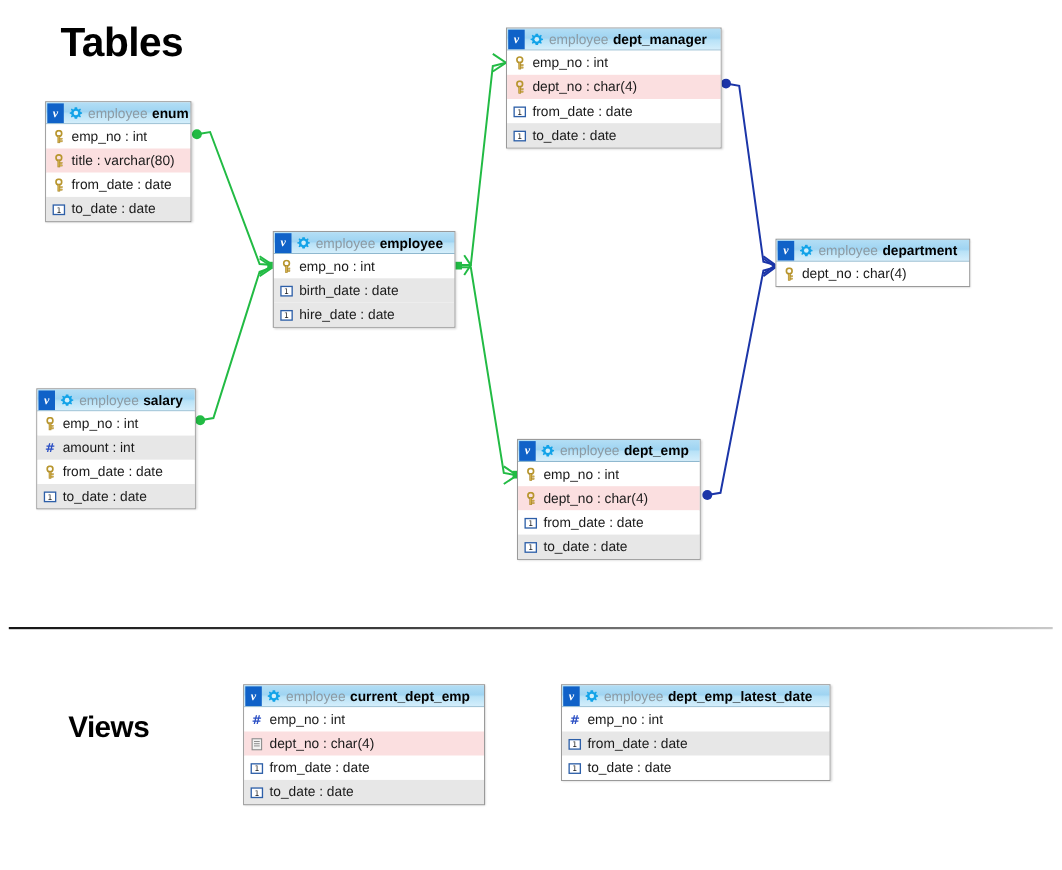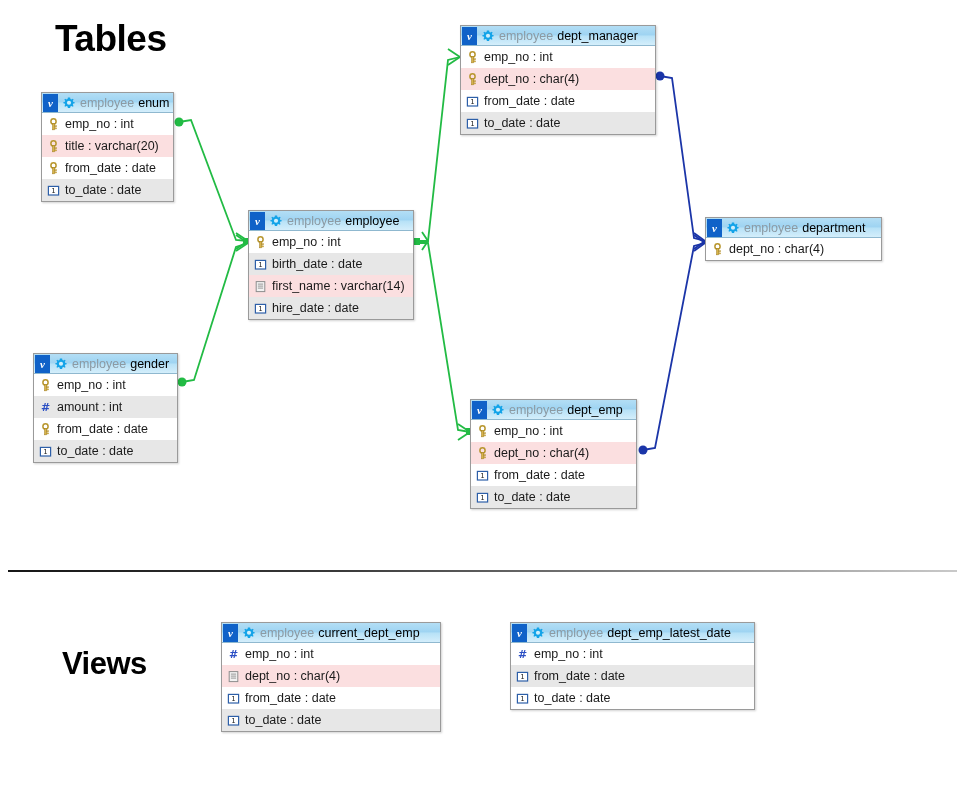--- a/index.html
+++ b/index.html
@@ -27,21 +27,21 @@
   }
   .section-title {
     position: absolute;
     font-family: "Liberation Sans", sans-serif;
     font-weight: bold;
     color: #000000;
     letter-spacing: -0.5px;
     z-index: 3;
   }
   #title-tables { left: 55px; top: 18px; font-size: 37px; }
-  #title-views  { left: 62px; top: 646px; font-size: 31px; }
+  #title-views  { left: 62px; top: 646px; font-size: 27px; }
 
   .divider {
     position: absolute;
     left: 8px;
     top: 570px;
     width: 949px;
     height: 2px;
     background: linear-gradient(to right, #161616 0%, #3a3a3a 35%, #8d8d8d 72%, #c9c9c9 100%);
     z-index: 2;
   }
@@ -87,21 +87,21 @@
     height: 12px;
     display: block;
   }
   .schema-name {
     color: #8c9aa3;
     font-size: 12.5px;
     margin-right: 4px;
   }
   .table-name {
     color: #000000;
-    font-weight: normal;
+    font-weight: bold;
     font-size: 12.5px;
   }
   .ent-row {
     display: flex;
     align-items: center;
     height: 22px;
     box-sizing: border-box;
     padding-left: 5px;
     background: #ffffff;
     white-space: nowrap;
@@ -195,21 +195,21 @@
           </svg>
           <span class="col-text">emp_no : int</span>
         </div>
         <div class="ent-row pink">
           <svg class="col-icon" viewBox="0 0 13 13" xmlns="http://www.w3.org/2000/svg">
             <circle cx="6.5" cy="3.4" r="2.6" fill="none" stroke="#b8962e" stroke-width="1.5"></circle>
             <rect x="5.6" y="5.4" width="1.8" height="6.4" fill="#d8b44a" stroke="#a8862a" stroke-width="0.6"></rect>
             <rect x="7.4" y="7.6" width="2.2" height="1.2" fill="#d8b44a" stroke="#a8862a" stroke-width="0.4"></rect>
             <rect x="7.4" y="9.8" width="2.2" height="1.2" fill="#d8b44a" stroke="#a8862a" stroke-width="0.4"></rect>
           </svg>
-          <span class="col-text">title : varchar(20)</span>
+          <span class="col-text">title : varchar(80)</span>
         </div>
         <div class="ent-row">
           <svg class="col-icon" viewBox="0 0 13 13" xmlns="http://www.w3.org/2000/svg">
             <circle cx="6.5" cy="3.4" r="2.6" fill="none" stroke="#b8962e" stroke-width="1.5"></circle>
             <rect x="5.6" y="5.4" width="1.8" height="6.4" fill="#d8b44a" stroke="#a8862a" stroke-width="0.6"></rect>
             <rect x="7.4" y="7.6" width="2.2" height="1.2" fill="#d8b44a" stroke="#a8862a" stroke-width="0.4"></rect>
             <rect x="7.4" y="9.8" width="2.2" height="1.2" fill="#d8b44a" stroke="#a8862a" stroke-width="0.4"></rect>
           </svg>
           <span class="col-text">from_date : date</span>
         </div>
@@ -222,21 +222,21 @@
         </div>
       </div>
       <div class="entity" style="left: 33px; top: 353px; width: 145px;">
         <div class="ent-header">
           <span class="vbadge">v</span>
           <svg class="gear" viewBox="0 0 12 12" xmlns="http://www.w3.org/2000/svg">
             <path d="M6 0.6 L7.1 0.6 L7.4 2.0 L8.6 2.5 L9.8 1.7 L10.6 2.5 L9.8 3.7 L10.3 4.9 L11.7 5.2 L11.7 6.3 L10.3 6.6 L9.8 7.8 L10.6 9.0 L9.8 9.8 L8.6 9.0 L7.4 9.5 L7.1 10.9 L6 10.9 L4.9 10.9 L4.6 9.5 L3.4 9.0 L2.2 9.8 L1.4 9.0 L2.2 7.8 L1.7 6.6 L0.3 6.3 L0.3 5.2 L1.7 4.9 L2.2 3.7 L1.4 2.5 L2.2 1.7 L3.4 2.5 L4.6 2.0 L4.9 0.6 Z" fill="#13a3e8"></path>
             <circle cx="6" cy="5.75" r="2.1" fill="#cfeefc"></circle>
           </svg>
           <span class="schema-name">employee</span>
-          <span class="table-name">gender</span>
+          <span class="table-name">salary</span>
         </div>
         <div class="ent-row">
           <svg class="col-icon" viewBox="0 0 13 13" xmlns="http://www.w3.org/2000/svg">
             <circle cx="6.5" cy="3.4" r="2.6" fill="none" stroke="#b8962e" stroke-width="1.5"></circle>
             <rect x="5.6" y="5.4" width="1.8" height="6.4" fill="#d8b44a" stroke="#a8862a" stroke-width="0.6"></rect>
             <rect x="7.4" y="7.6" width="2.2" height="1.2" fill="#d8b44a" stroke="#a8862a" stroke-width="0.4"></rect>
             <rect x="7.4" y="9.8" width="2.2" height="1.2" fill="#d8b44a" stroke="#a8862a" stroke-width="0.4"></rect>
           </svg>
           <span class="col-text">emp_no : int</span>
         </div>
@@ -281,200 +281,191 @@
             <rect x="7.4" y="9.8" width="2.2" height="1.2" fill="#d8b44a" stroke="#a8862a" stroke-width="0.4"></rect>
           </svg>
           <span class="col-text">emp_no : int</span>
         </div>
         <div class="ent-row alt">
           <svg class="col-icon" viewBox="0 0 13 13" xmlns="http://www.w3.org/2000/svg">
             <rect x="1.4" y="2.4" width="10.2" height="8.6" fill="#ffffff" stroke="#2d5fa8" stroke-width="1.2"></rect>
             <text x="6.5" y="9.2" font-size="7" font-family="DejaVu Sans, sans-serif" fill="#1a1a1a" text-anchor="middle">1</text>
           </svg>
           <span class="col-text">birth_date : date</span>
+        </div>
+        <div class="ent-row alt">
+          <svg class="col-icon" viewBox="0 0 13 13" xmlns="http://www.w3.org/2000/svg">
+            <rect x="1.4" y="2.4" width="10.2" height="8.6" fill="#ffffff" stroke="#2d5fa8" stroke-width="1.2"></rect>
+            <text x="6.5" y="9.2" font-size="7" font-family="DejaVu Sans, sans-serif" fill="#1a1a1a" text-anchor="middle">1</text>
+          </svg>
+          <span class="col-text">hire_date : date</span>
+        </div>
+      </div>
+      <div class="entity" style="left: 460px; top: 25px; width: 196px;">
+        <div class="ent-header">
+          <span class="vbadge">v</span>
+          <svg class="gear" viewBox="0 0 12 12" xmlns="http://www.w3.org/2000/svg">
+            <path d="M6 0.6 L7.1 0.6 L7.4 2.0 L8.6 2.5 L9.8 1.7 L10.6 2.5 L9.8 3.7 L10.3 4.9 L11.7 5.2 L11.7 6.3 L10.3 6.6 L9.8 7.8 L10.6 9.0 L9.8 9.8 L8.6 9.0 L7.4 9.5 L7.1 10.9 L6 10.9 L4.9 10.9 L4.6 9.5 L3.4 9.0 L2.2 9.8 L1.4 9.0 L2.2 7.8 L1.7 6.6 L0.3 6.3 L0.3 5.2 L1.7 4.9 L2.2 3.7 L1.4 2.5 L2.2 1.7 L3.4 2.5 L4.6 2.0 L4.9 0.6 Z" fill="#13a3e8"></path>
+            <circle cx="6" cy="5.75" r="2.1" fill="#cfeefc"></circle>
+          </svg>
+          <span class="schema-name">employee</span>
+          <span class="table-name">dept_manager</span>
+        </div>
+        <div class="ent-row">
+          <svg class="col-icon" viewBox="0 0 13 13" xmlns="http://www.w3.org/2000/svg">
+            <circle cx="6.5" cy="3.4" r="2.6" fill="none" stroke="#b8962e" stroke-width="1.5"></circle>
+            <rect x="5.6" y="5.4" width="1.8" height="6.4" fill="#d8b44a" stroke="#a8862a" stroke-width="0.6"></rect>
+            <rect x="7.4" y="7.6" width="2.2" height="1.2" fill="#d8b44a" stroke="#a8862a" stroke-width="0.4"></rect>
+            <rect x="7.4" y="9.8" width="2.2" height="1.2" fill="#d8b44a" stroke="#a8862a" stroke-width="0.4"></rect>
+          </svg>
+          <span class="col-text">emp_no : int</span>
+        </div>
+        <div class="ent-row pink">
+          <svg class="col-icon" viewBox="0 0 13 13" xmlns="http://www.w3.org/2000/svg">
+            <circle cx="6.5" cy="3.4" r="2.6" fill="none" stroke="#b8962e" stroke-width="1.5"></circle>
+            <rect x="5.6" y="5.4" width="1.8" height="6.4" fill="#d8b44a" stroke="#a8862a" stroke-width="0.6"></rect>
+            <rect x="7.4" y="7.6" width="2.2" height="1.2" fill="#d8b44a" stroke="#a8862a" stroke-width="0.4"></rect>
+            <rect x="7.4" y="9.8" width="2.2" height="1.2" fill="#d8b44a" stroke="#a8862a" stroke-width="0.4"></rect>
+          </svg>
+          <span class="col-text">dept_no : char(4)</span>
+        </div>
+        <div class="ent-row">
+          <svg class="col-icon" viewBox="0 0 13 13" xmlns="http://www.w3.org/2000/svg">
+            <rect x="1.4" y="2.4" width="10.2" height="8.6" fill="#ffffff" stroke="#2d5fa8" stroke-width="1.2"></rect>
+            <text x="6.5" y="9.2" font-size="7" font-family="DejaVu Sans, sans-serif" fill="#1a1a1a" text-anchor="middle">1</text>
+          </svg>
+          <span class="col-text">from_date : date</span>
+        </div>
+        <div class="ent-row alt">
+          <svg class="col-icon" viewBox="0 0 13 13" xmlns="http://www.w3.org/2000/svg">
+            <rect x="1.4" y="2.4" width="10.2" height="8.6" fill="#ffffff" stroke="#2d5fa8" stroke-width="1.2"></rect>
+            <text x="6.5" y="9.2" font-size="7" font-family="DejaVu Sans, sans-serif" fill="#1a1a1a" text-anchor="middle">1</text>
+          </svg>
+          <span class="col-text">to_date : date</span>
+        </div>
+      </div>
+      <div class="entity" style="left: 470px; top: 399px; width: 167px;">
+        <div class="ent-header">
+          <span class="vbadge">v</span>
+          <svg class="gear" viewBox="0 0 12 12" xmlns="http://www.w3.org/2000/svg">
+            <path d="M6 0.6 L7.1 0.6 L7.4 2.0 L8.6 2.5 L9.8 1.7 L10.6 2.5 L9.8 3.7 L10.3 4.9 L11.7 5.2 L11.7 6.3 L10.3 6.6 L9.8 7.8 L10.6 9.0 L9.8 9.8 L8.6 9.0 L7.4 9.5 L7.1 10.9 L6 10.9 L4.9 10.9 L4.6 9.5 L3.4 9.0 L2.2 9.8 L1.4 9.0 L2.2 7.8 L1.7 6.6 L0.3 6.3 L0.3 5.2 L1.7 4.9 L2.2 3.7 L1.4 2.5 L2.2 1.7 L3.4 2.5 L4.6 2.0 L4.9 0.6 Z" fill="#13a3e8"></path>
+            <circle cx="6" cy="5.75" r="2.1" fill="#cfeefc"></circle>
+          </svg>
+          <span class="schema-name">employee</span>
+          <span class="table-name">dept_emp</span>
+        </div>
+        <div class="ent-row">
+          <svg class="col-icon" viewBox="0 0 13 13" xmlns="http://www.w3.org/2000/svg">
+            <circle cx="6.5" cy="3.4" r="2.6" fill="none" stroke="#b8962e" stroke-width="1.5"></circle>
+            <rect x="5.6" y="5.4" width="1.8" height="6.4" fill="#d8b44a" stroke="#a8862a" stroke-width="0.6"></rect>
+            <rect x="7.4" y="7.6" width="2.2" height="1.2" fill="#d8b44a" stroke="#a8862a" stroke-width="0.4"></rect>
+            <rect x="7.4" y="9.8" width="2.2" height="1.2" fill="#d8b44a" stroke="#a8862a" stroke-width="0.4"></rect>
+          </svg>
+          <span class="col-text">emp_no : int</span>
+        </div>
+        <div class="ent-row pink">
+          <svg class="col-icon" viewBox="0 0 13 13" xmlns="http://www.w3.org/2000/svg">
+            <circle cx="6.5" cy="3.4" r="2.6" fill="none" stroke="#b8962e" stroke-width="1.5"></circle>
+            <rect x="5.6" y="5.4" width="1.8" height="6.4" fill="#d8b44a" stroke="#a8862a" stroke-width="0.6"></rect>
+            <rect x="7.4" y="7.6" width="2.2" height="1.2" fill="#d8b44a" stroke="#a8862a" stroke-width="0.4"></rect>
+            <rect x="7.4" y="9.8" width="2.2" height="1.2" fill="#d8b44a" stroke="#a8862a" stroke-width="0.4"></rect>
+          </svg>
+          <span class="col-text">dept_no : char(4)</span>
+        </div>
+        <div class="ent-row">
+          <svg class="col-icon" viewBox="0 0 13 13" xmlns="http://www.w3.org/2000/svg">
+            <rect x="1.4" y="2.4" width="10.2" height="8.6" fill="#ffffff" stroke="#2d5fa8" stroke-width="1.2"></rect>
+            <text x="6.5" y="9.2" font-size="7" font-family="DejaVu Sans, sans-serif" fill="#1a1a1a" text-anchor="middle">1</text>
+          </svg>
+          <span class="col-text">from_date : date</span>
+        </div>
+        <div class="ent-row alt">
+          <svg class="col-icon" viewBox="0 0 13 13" xmlns="http://www.w3.org/2000/svg">
+            <rect x="1.4" y="2.4" width="10.2" height="8.6" fill="#ffffff" stroke="#2d5fa8" stroke-width="1.2"></rect>
+            <text x="6.5" y="9.2" font-size="7" font-family="DejaVu Sans, sans-serif" fill="#1a1a1a" text-anchor="middle">1</text>
+          </svg>
+          <span class="col-text">to_date : date</span>
+        </div>
+      </div>
+      <div class="entity" style="left: 705px; top: 217px; width: 177px;">
+        <div class="ent-header">
+          <span class="vbadge">v</span>
+          <svg class="gear" viewBox="0 0 12 12" xmlns="http://www.w3.org/2000/svg">
+            <path d="M6 0.6 L7.1 0.6 L7.4 2.0 L8.6 2.5 L9.8 1.7 L10.6 2.5 L9.8 3.7 L10.3 4.9 L11.7 5.2 L11.7 6.3 L10.3 6.6 L9.8 7.8 L10.6 9.0 L9.8 9.8 L8.6 9.0 L7.4 9.5 L7.1 10.9 L6 10.9 L4.9 10.9 L4.6 9.5 L3.4 9.0 L2.2 9.8 L1.4 9.0 L2.2 7.8 L1.7 6.6 L0.3 6.3 L0.3 5.2 L1.7 4.9 L2.2 3.7 L1.4 2.5 L2.2 1.7 L3.4 2.5 L4.6 2.0 L4.9 0.6 Z" fill="#13a3e8"></path>
+            <circle cx="6" cy="5.75" r="2.1" fill="#cfeefc"></circle>
+          </svg>
+          <span class="schema-name">employee</span>
+          <span class="table-name">department</span>
+        </div>
+        <div class="ent-row">
+          <svg class="col-icon" viewBox="0 0 13 13" xmlns="http://www.w3.org/2000/svg">
+            <circle cx="6.5" cy="3.4" r="2.6" fill="none" stroke="#b8962e" stroke-width="1.5"></circle>
+            <rect x="5.6" y="5.4" width="1.8" height="6.4" fill="#d8b44a" stroke="#a8862a" stroke-width="0.6"></rect>
+            <rect x="7.4" y="7.6" width="2.2" height="1.2" fill="#d8b44a" stroke="#a8862a" stroke-width="0.4"></rect>
+            <rect x="7.4" y="9.8" width="2.2" height="1.2" fill="#d8b44a" stroke="#a8862a" stroke-width="0.4"></rect>
+          </svg>
+          <span class="col-text">dept_no : char(4)</span>
+        </div>
+      </div>
+      <div class="entity" style="left: 221px; top: 622px; width: 220px;">
+        <div class="ent-header">
+          <span class="vbadge">v</span>
+          <svg class="gear" viewBox="0 0 12 12" xmlns="http://www.w3.org/2000/svg">
+            <path d="M6 0.6 L7.1 0.6 L7.4 2.0 L8.6 2.5 L9.8 1.7 L10.6 2.5 L9.8 3.7 L10.3 4.9 L11.7 5.2 L11.7 6.3 L10.3 6.6 L9.8 7.8 L10.6 9.0 L9.8 9.8 L8.6 9.0 L7.4 9.5 L7.1 10.9 L6 10.9 L4.9 10.9 L4.6 9.5 L3.4 9.0 L2.2 9.8 L1.4 9.0 L2.2 7.8 L1.7 6.6 L0.3 6.3 L0.3 5.2 L1.7 4.9 L2.2 3.7 L1.4 2.5 L2.2 1.7 L3.4 2.5 L4.6 2.0 L4.9 0.6 Z" fill="#13a3e8"></path>
+            <circle cx="6" cy="5.75" r="2.1" fill="#cfeefc"></circle>
+          </svg>
+          <span class="schema-name">employee</span>
+          <span class="table-name">current_dept_emp</span>
+        </div>
+        <div class="ent-row">
+          <svg class="col-icon" viewBox="0 0 13 13" xmlns="http://www.w3.org/2000/svg">
+            <text x="6.5" y="10" font-size="11" font-weight="bold" font-family="DejaVu Sans, sans-serif" fill="#2b4fc4" text-anchor="middle">#</text>
+          </svg>
+          <span class="col-text">emp_no : int</span>
         </div>
         <div class="ent-row pink">
           <svg class="col-icon" viewBox="0 0 13 13" xmlns="http://www.w3.org/2000/svg">
             <rect x="2.2" y="1.6" width="8.6" height="10" fill="#f2f2f2" stroke="#8d8d8d" stroke-width="1"></rect>
             <line x1="3.9" y1="4.1" x2="9.1" y2="4.1" stroke="#8d8d8d" stroke-width="0.9"></line>
             <line x1="3.9" y1="6.1" x2="9.1" y2="6.1" stroke="#8d8d8d" stroke-width="0.9"></line>
             <line x1="3.9" y1="8.1" x2="9.1" y2="8.1" stroke="#8d8d8d" stroke-width="0.9"></line>
           </svg>
-          <span class="col-text">first_name : varchar(14)</span>
-        </div>
-        <div class="ent-row alt">
-          <svg class="col-icon" viewBox="0 0 13 13" xmlns="http://www.w3.org/2000/svg">
-            <rect x="1.4" y="2.4" width="10.2" height="8.6" fill="#ffffff" stroke="#2d5fa8" stroke-width="1.2"></rect>
-            <text x="6.5" y="9.2" font-size="7" font-family="DejaVu Sans, sans-serif" fill="#1a1a1a" text-anchor="middle">1</text>
-          </svg>
-          <span class="col-text">hire_date : date</span>
-        </div>
-      </div>
-      <div class="entity" style="left: 460px; top: 25px; width: 196px;">
-        <div class="ent-header">
-          <span class="vbadge">v</span>
-          <svg class="gear" viewBox="0 0 12 12" xmlns="http://www.w3.org/2000/svg">
-            <path d="M6 0.6 L7.1 0.6 L7.4 2.0 L8.6 2.5 L9.8 1.7 L10.6 2.5 L9.8 3.7 L10.3 4.9 L11.7 5.2 L11.7 6.3 L10.3 6.6 L9.8 7.8 L10.6 9.0 L9.8 9.8 L8.6 9.0 L7.4 9.5 L7.1 10.9 L6 10.9 L4.9 10.9 L4.6 9.5 L3.4 9.0 L2.2 9.8 L1.4 9.0 L2.2 7.8 L1.7 6.6 L0.3 6.3 L0.3 5.2 L1.7 4.9 L2.2 3.7 L1.4 2.5 L2.2 1.7 L3.4 2.5 L4.6 2.0 L4.9 0.6 Z" fill="#13a3e8"></path>
-            <circle cx="6" cy="5.75" r="2.1" fill="#cfeefc"></circle>
-          </svg>
-          <span class="schema-name">employee</span>
-          <span class="table-name">dept_manager</span>
-        </div>
-        <div class="ent-row">
-          <svg class="col-icon" viewBox="0 0 13 13" xmlns="http://www.w3.org/2000/svg">
-            <circle cx="6.5" cy="3.4" r="2.6" fill="none" stroke="#b8962e" stroke-width="1.5"></circle>
-            <rect x="5.6" y="5.4" width="1.8" height="6.4" fill="#d8b44a" stroke="#a8862a" stroke-width="0.6"></rect>
-            <rect x="7.4" y="7.6" width="2.2" height="1.2" fill="#d8b44a" stroke="#a8862a" stroke-width="0.4"></rect>
-            <rect x="7.4" y="9.8" width="2.2" height="1.2" fill="#d8b44a" stroke="#a8862a" stroke-width="0.4"></rect>
-          </svg>
-          <span class="col-text">emp_no : int</span>
-        </div>
-        <div class="ent-row pink">
-          <svg class="col-icon" viewBox="0 0 13 13" xmlns="http://www.w3.org/2000/svg">
-            <circle cx="6.5" cy="3.4" r="2.6" fill="none" stroke="#b8962e" stroke-width="1.5"></circle>
-            <rect x="5.6" y="5.4" width="1.8" height="6.4" fill="#d8b44a" stroke="#a8862a" stroke-width="0.6"></rect>
-            <rect x="7.4" y="7.6" width="2.2" height="1.2" fill="#d8b44a" stroke="#a8862a" stroke-width="0.4"></rect>
-            <rect x="7.4" y="9.8" width="2.2" height="1.2" fill="#d8b44a" stroke="#a8862a" stroke-width="0.4"></rect>
-          </svg>
           <span class="col-text">dept_no : char(4)</span>
         </div>
         <div class="ent-row">
           <svg class="col-icon" viewBox="0 0 13 13" xmlns="http://www.w3.org/2000/svg">
             <rect x="1.4" y="2.4" width="10.2" height="8.6" fill="#ffffff" stroke="#2d5fa8" stroke-width="1.2"></rect>
             <text x="6.5" y="9.2" font-size="7" font-family="DejaVu Sans, sans-serif" fill="#1a1a1a" text-anchor="middle">1</text>
           </svg>
           <span class="col-text">from_date : date</span>
         </div>
         <div class="ent-row alt">
           <svg class="col-icon" viewBox="0 0 13 13" xmlns="http://www.w3.org/2000/svg">
             <rect x="1.4" y="2.4" width="10.2" height="8.6" fill="#ffffff" stroke="#2d5fa8" stroke-width="1.2"></rect>
             <text x="6.5" y="9.2" font-size="7" font-family="DejaVu Sans, sans-serif" fill="#1a1a1a" text-anchor="middle">1</text>
           </svg>
           <span class="col-text">to_date : date</span>
         </div>
       </div>
-      <div class="entity" style="left: 470px; top: 399px; width: 167px;">
-        <div class="ent-header">
-          <span class="vbadge">v</span>
-          <svg class="gear" viewBox="0 0 12 12" xmlns="http://www.w3.org/2000/svg">
-            <path d="M6 0.6 L7.1 0.6 L7.4 2.0 L8.6 2.5 L9.8 1.7 L10.6 2.5 L9.8 3.7 L10.3 4.9 L11.7 5.2 L11.7 6.3 L10.3 6.6 L9.8 7.8 L10.6 9.0 L9.8 9.8 L8.6 9.0 L7.4 9.5 L7.1 10.9 L6 10.9 L4.9 10.9 L4.6 9.5 L3.4 9.0 L2.2 9.8 L1.4 9.0 L2.2 7.8 L1.7 6.6 L0.3 6.3 L0.3 5.2 L1.7 4.9 L2.2 3.7 L1.4 2.5 L2.2 1.7 L3.4 2.5 L4.6 2.0 L4.9 0.6 Z" fill="#13a3e8"></path>
-            <circle cx="6" cy="5.75" r="2.1" fill="#cfeefc"></circle>
-          </svg>
-          <span class="schema-name">employee</span>
-          <span class="table-name">dept_emp</span>
-        </div>
-        <div class="ent-row">
-          <svg class="col-icon" viewBox="0 0 13 13" xmlns="http://www.w3.org/2000/svg">
-            <circle cx="6.5" cy="3.4" r="2.6" fill="none" stroke="#b8962e" stroke-width="1.5"></circle>
-            <rect x="5.6" y="5.4" width="1.8" height="6.4" fill="#d8b44a" stroke="#a8862a" stroke-width="0.6"></rect>
-            <rect x="7.4" y="7.6" width="2.2" height="1.2" fill="#d8b44a" stroke="#a8862a" stroke-width="0.4"></rect>
-            <rect x="7.4" y="9.8" width="2.2" height="1.2" fill="#d8b44a" stroke="#a8862a" stroke-width="0.4"></rect>
-          </svg>
-          <span class="col-text">emp_no : int</span>
-        </div>
-        <div class="ent-row pink">
-          <svg class="col-icon" viewBox="0 0 13 13" xmlns="http://www.w3.org/2000/svg">
-            <circle cx="6.5" cy="3.4" r="2.6" fill="none" stroke="#b8962e" stroke-width="1.5"></circle>
-            <rect x="5.6" y="5.4" width="1.8" height="6.4" fill="#d8b44a" stroke="#a8862a" stroke-width="0.6"></rect>
-            <rect x="7.4" y="7.6" width="2.2" height="1.2" fill="#d8b44a" stroke="#a8862a" stroke-width="0.4"></rect>
-            <rect x="7.4" y="9.8" width="2.2" height="1.2" fill="#d8b44a" stroke="#a8862a" stroke-width="0.4"></rect>
-          </svg>
-          <span class="col-text">dept_no : char(4)</span>
-        </div>
-        <div class="ent-row">
-          <svg class="col-icon" viewBox="0 0 13 13" xmlns="http://www.w3.org/2000/svg">
-            <rect x="1.4" y="2.4" width="10.2" height="8.6" fill="#ffffff" stroke="#2d5fa8" stroke-width="1.2"></rect>
-            <text x="6.5" y="9.2" font-size="7" font-family="DejaVu Sans, sans-serif" fill="#1a1a1a" text-anchor="middle">1</text>
-          </svg>
-          <span class="col-text">from_date : date</span>
-        </div>
-        <div class="ent-row alt">
-          <svg class="col-icon" viewBox="0 0 13 13" xmlns="http://www.w3.org/2000/svg">
-            <rect x="1.4" y="2.4" width="10.2" height="8.6" fill="#ffffff" stroke="#2d5fa8" stroke-width="1.2"></rect>
-            <text x="6.5" y="9.2" font-size="7" font-family="DejaVu Sans, sans-serif" fill="#1a1a1a" text-anchor="middle">1</text>
-          </svg>
-          <span class="col-text">to_date : date</span>
-        </div>
-      </div>
-      <div class="entity" style="left: 705px; top: 217px; width: 177px;">
-        <div class="ent-header">
-          <span class="vbadge">v</span>
-          <svg class="gear" viewBox="0 0 12 12" xmlns="http://www.w3.org/2000/svg">
-            <path d="M6 0.6 L7.1 0.6 L7.4 2.0 L8.6 2.5 L9.8 1.7 L10.6 2.5 L9.8 3.7 L10.3 4.9 L11.7 5.2 L11.7 6.3 L10.3 6.6 L9.8 7.8 L10.6 9.0 L9.8 9.8 L8.6 9.0 L7.4 9.5 L7.1 10.9 L6 10.9 L4.9 10.9 L4.6 9.5 L3.4 9.0 L2.2 9.8 L1.4 9.0 L2.2 7.8 L1.7 6.6 L0.3 6.3 L0.3 5.2 L1.7 4.9 L2.2 3.7 L1.4 2.5 L2.2 1.7 L3.4 2.5 L4.6 2.0 L4.9 0.6 Z" fill="#13a3e8"></path>
-            <circle cx="6" cy="5.75" r="2.1" fill="#cfeefc"></circle>
-          </svg>
-          <span class="schema-name">employee</span>
-          <span class="table-name">department</span>
-        </div>
-        <div class="ent-row">
-          <svg class="col-icon" viewBox="0 0 13 13" xmlns="http://www.w3.org/2000/svg">
-            <circle cx="6.5" cy="3.4" r="2.6" fill="none" stroke="#b8962e" stroke-width="1.5"></circle>
-            <rect x="5.6" y="5.4" width="1.8" height="6.4" fill="#d8b44a" stroke="#a8862a" stroke-width="0.6"></rect>
-            <rect x="7.4" y="7.6" width="2.2" height="1.2" fill="#d8b44a" stroke="#a8862a" stroke-width="0.4"></rect>
-            <rect x="7.4" y="9.8" width="2.2" height="1.2" fill="#d8b44a" stroke="#a8862a" stroke-width="0.4"></rect>
-          </svg>
-          <span class="col-text">dept_no : char(4)</span>
-        </div>
-      </div>
-      <div class="entity" style="left: 221px; top: 622px; width: 220px;">
-        <div class="ent-header">
-          <span class="vbadge">v</span>
-          <svg class="gear" viewBox="0 0 12 12" xmlns="http://www.w3.org/2000/svg">
-            <path d="M6 0.6 L7.1 0.6 L7.4 2.0 L8.6 2.5 L9.8 1.7 L10.6 2.5 L9.8 3.7 L10.3 4.9 L11.7 5.2 L11.7 6.3 L10.3 6.6 L9.8 7.8 L10.6 9.0 L9.8 9.8 L8.6 9.0 L7.4 9.5 L7.1 10.9 L6 10.9 L4.9 10.9 L4.6 9.5 L3.4 9.0 L2.2 9.8 L1.4 9.0 L2.2 7.8 L1.7 6.6 L0.3 6.3 L0.3 5.2 L1.7 4.9 L2.2 3.7 L1.4 2.5 L2.2 1.7 L3.4 2.5 L4.6 2.0 L4.9 0.6 Z" fill="#13a3e8"></path>
-            <circle cx="6" cy="5.75" r="2.1" fill="#cfeefc"></circle>
-          </svg>
-          <span class="schema-name">employee</span>
-          <span class="table-name">current_dept_emp</span>
+      <div class="entity" style="left: 510px; top: 622px; width: 245px;">
+        <div class="ent-header">
+          <span class="vbadge">v</span>
+          <svg class="gear" viewBox="0 0 12 12" xmlns="http://www.w3.org/2000/svg">
+            <path d="M6 0.6 L7.1 0.6 L7.4 2.0 L8.6 2.5 L9.8 1.7 L10.6 2.5 L9.8 3.7 L10.3 4.9 L11.7 5.2 L11.7 6.3 L10.3 6.6 L9.8 7.8 L10.6 9.0 L9.8 9.8 L8.6 9.0 L7.4 9.5 L7.1 10.9 L6 10.9 L4.9 10.9 L4.6 9.5 L3.4 9.0 L2.2 9.8 L1.4 9.0 L2.2 7.8 L1.7 6.6 L0.3 6.3 L0.3 5.2 L1.7 4.9 L2.2 3.7 L1.4 2.5 L2.2 1.7 L3.4 2.5 L4.6 2.0 L4.9 0.6 Z" fill="#13a3e8"></path>
+            <circle cx="6" cy="5.75" r="2.1" fill="#cfeefc"></circle>
+          </svg>
+          <span class="schema-name">employee</span>
+          <span class="table-name">dept_emp_latest_date</span>
         </div>
         <div class="ent-row">
           <svg class="col-icon" viewBox="0 0 13 13" xmlns="http://www.w3.org/2000/svg">
             <text x="6.5" y="10" font-size="11" font-weight="bold" font-family="DejaVu Sans, sans-serif" fill="#2b4fc4" text-anchor="middle">#</text>
           </svg>
           <span class="col-text">emp_no : int</span>
         </div>
-        <div class="ent-row pink">
-          <svg class="col-icon" viewBox="0 0 13 13" xmlns="http://www.w3.org/2000/svg">
-            <rect x="2.2" y="1.6" width="8.6" height="10" fill="#f2f2f2" stroke="#8d8d8d" stroke-width="1"></rect>
-            <line x1="3.9" y1="4.1" x2="9.1" y2="4.1" stroke="#8d8d8d" stroke-width="0.9"></line>
-            <line x1="3.9" y1="6.1" x2="9.1" y2="6.1" stroke="#8d8d8d" stroke-width="0.9"></line>
-            <line x1="3.9" y1="8.1" x2="9.1" y2="8.1" stroke="#8d8d8d" stroke-width="0.9"></line>
-          </svg>
-          <span class="col-text">dept_no : char(4)</span>
-        </div>
-        <div class="ent-row">
-          <svg class="col-icon" viewBox="0 0 13 13" xmlns="http://www.w3.org/2000/svg">
-            <rect x="1.4" y="2.4" width="10.2" height="8.6" fill="#ffffff" stroke="#2d5fa8" stroke-width="1.2"></rect>
-            <text x="6.5" y="9.2" font-size="7" font-family="DejaVu Sans, sans-serif" fill="#1a1a1a" text-anchor="middle">1</text>
-          </svg>
-          <span class="col-text">from_date : date</span>
-        </div>
-        <div class="ent-row alt">
-          <svg class="col-icon" viewBox="0 0 13 13" xmlns="http://www.w3.org/2000/svg">
-            <rect x="1.4" y="2.4" width="10.2" height="8.6" fill="#ffffff" stroke="#2d5fa8" stroke-width="1.2"></rect>
-            <text x="6.5" y="9.2" font-size="7" font-family="DejaVu Sans, sans-serif" fill="#1a1a1a" text-anchor="middle">1</text>
-          </svg>
-          <span class="col-text">to_date : date</span>
-        </div>
-      </div>
-      <div class="entity" style="left: 510px; top: 622px; width: 245px;">
-        <div class="ent-header">
-          <span class="vbadge">v</span>
-          <svg class="gear" viewBox="0 0 12 12" xmlns="http://www.w3.org/2000/svg">
-            <path d="M6 0.6 L7.1 0.6 L7.4 2.0 L8.6 2.5 L9.8 1.7 L10.6 2.5 L9.8 3.7 L10.3 4.9 L11.7 5.2 L11.7 6.3 L10.3 6.6 L9.8 7.8 L10.6 9.0 L9.8 9.8 L8.6 9.0 L7.4 9.5 L7.1 10.9 L6 10.9 L4.9 10.9 L4.6 9.5 L3.4 9.0 L2.2 9.8 L1.4 9.0 L2.2 7.8 L1.7 6.6 L0.3 6.3 L0.3 5.2 L1.7 4.9 L2.2 3.7 L1.4 2.5 L2.2 1.7 L3.4 2.5 L4.6 2.0 L4.9 0.6 Z" fill="#13a3e8"></path>
-            <circle cx="6" cy="5.75" r="2.1" fill="#cfeefc"></circle>
-          </svg>
-          <span class="schema-name">employee</span>
-          <span class="table-name">dept_emp_latest_date</span>
-        </div>
-        <div class="ent-row">
-          <svg class="col-icon" viewBox="0 0 13 13" xmlns="http://www.w3.org/2000/svg">
-            <text x="6.5" y="10" font-size="11" font-weight="bold" font-family="DejaVu Sans, sans-serif" fill="#2b4fc4" text-anchor="middle">#</text>
-          </svg>
-          <span class="col-text">emp_no : int</span>
-        </div>
         <div class="ent-row alt">
           <svg class="col-icon" viewBox="0 0 13 13" xmlns="http://www.w3.org/2000/svg">
             <rect x="1.4" y="2.4" width="10.2" height="8.6" fill="#ffffff" stroke="#2d5fa8" stroke-width="1.2"></rect>
             <text x="6.5" y="9.2" font-size="7" font-family="DejaVu Sans, sans-serif" fill="#1a1a1a" text-anchor="middle">1</text>
           </svg>
           <span class="col-text">from_date : date</span>
         </div>
         <div class="ent-row">
           <svg class="col-icon" viewBox="0 0 13 13" xmlns="http://www.w3.org/2000/svg">
             <rect x="1.4" y="2.4" width="10.2" height="8.6" fill="#ffffff" stroke="#2d5fa8" stroke-width="1.2"></rect>

